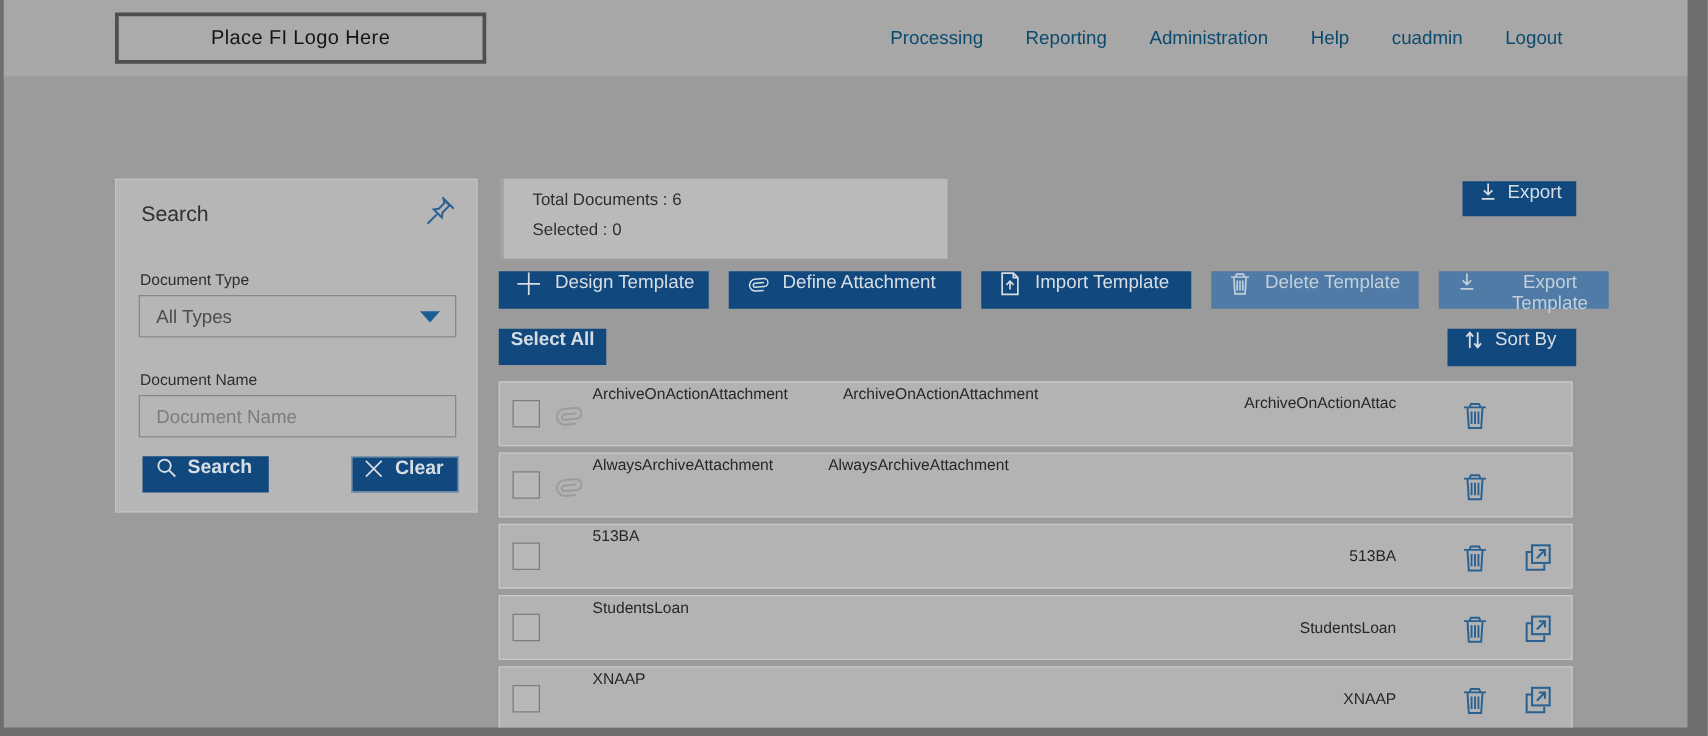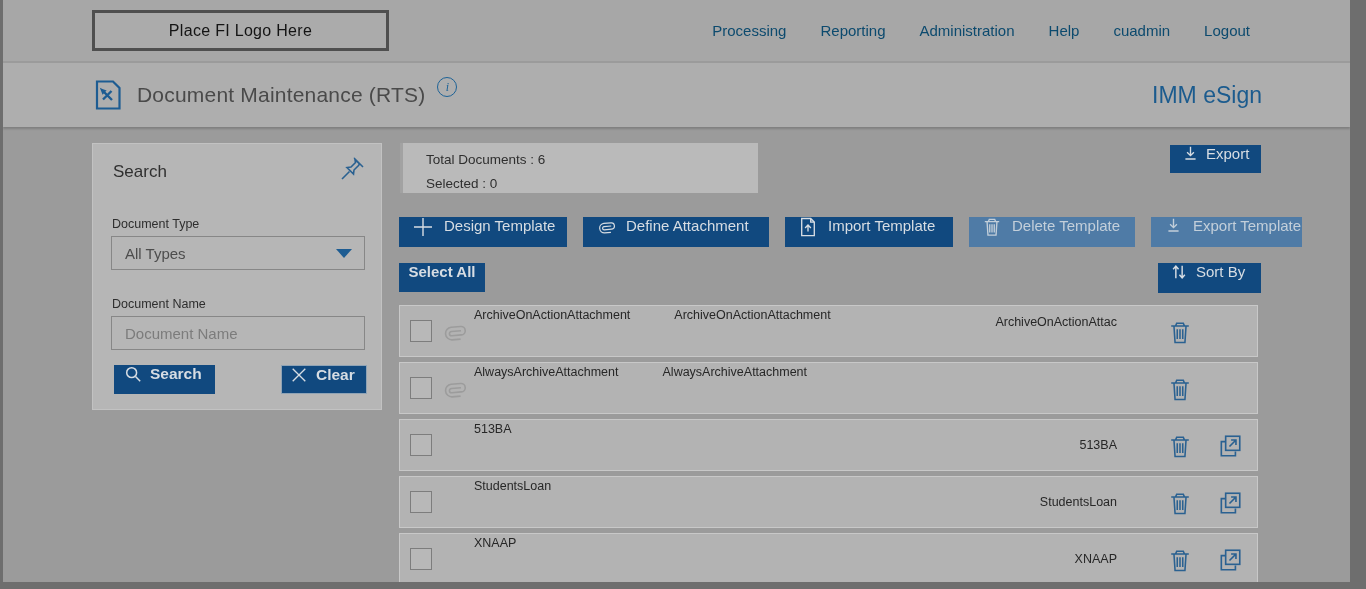--- a/index.html
+++ b/index.html
@@ -80,37 +80,37 @@
     background:#11497f; color:#d7dde3; border:none; cursor:pointer;
     display:flex; align-items:flex-start; font-family:"Liberation Sans",sans-serif;
   }
   .btn .ic { flex:0 0 auto; display:flex; align-items:center; justify-content:center; }
   .btn-search { position:absolute; left:21px; top:221px; width:101px; height:29px; font-size:15.5px; font-weight:bold; }
   .btn-clear  { position:absolute; left:188px; top:221px; width:86px; height:29px; font-size:15.5px; font-weight:bold; border:1px solid #8fa3b5; }
   .btn-search .ic { margin:0 8px 0 10px; }
   .btn-clear .ic { margin:0 8px 0 8px; }
   
   .summary-box {
-    position:absolute; left:397px; top:143px; width:358px; height:50px;
+    position:absolute; left:397px; top:143px; width:358px; height:64px;
     background:#bababa; border-left:3px solid #a2a2a2;
   }
   .summary-line1 { position:absolute; left:23px; top:9px; font-size:13.5px; color:#2f2f2f; }
   .summary-line2 { position:absolute; left:23px; top:33px; font-size:13.5px; color:#2f2f2f; }
   
   .btn-export { position:absolute; left:1167px; top:145px; width:91px; height:28px; font-size:15px; }
   .btn-export .ic { margin:0 7px 0 12px; }
   
   .toolbar { position:absolute; left:396px; top:217px; display:flex; gap:16px; }
   .toolbar .btn { height:30px; font-size:15px; }
   .toolbar .btn .ic { margin:0 11px 0 14px; }
   .tb-design { width:168px; }
   .tb-define { width:186px; }
   .tb-delete { width:166px; }
   .tb-import { width:168px; }
-  .tb-exportt { width:151px; }
+  .tb-exportt { width:136px; }
   .btn.disabled { background:#4f7ba6; color:#c3cfda; cursor:default; }
   
   .btn-selectall { position:absolute; left:396px; top:263px; width:86px; height:29px; font-size:15px; font-weight:bold; justify-content:center; }
   .btn-sortby { position:absolute; left:1155px; top:263px; width:103px; height:30px; font-size:15px; }
   .btn-sortby .ic { margin:0 8px 0 12px; }
   
   .rows { position:absolute; left:396px; top:305px; width:859px; }
   .doc-row {
     position:relative; width:859px; height:52px; margin-bottom:5px;
     background:#b3b3b3; border:1px solid #c8c8c8;
@@ -145,31 +145,20 @@
     <div class="topnav">
       <span class="nav-item">Processing</span>
       <span class="nav-item">Reporting</span>
       <span class="nav-item">Administration</span>
       <span class="nav-item">Help</span>
       <span class="nav-item">cuadmin</span>
       <span class="nav-item">Logout</span>
     </div>
   </div>
 
-  <div class="titlebar">
-    <span class="doc-icon">
-      <svg width="26" height="30" viewBox="0 0 26 30">
-        <path d="M2 1.5 H18 L24.5 8 V28.5 H2 Z" fill="#aeaeae" stroke="#1d5c92" stroke-width="2.2"></path>
-        <path d="M7.5 10.5 L17 20 M16.5 11 L8 19.5 M7 10 l2.5 1 -1.5 1.5 Z" stroke="#1d5c92" stroke-width="2.4" fill="#1d5c92"></path>
-      </svg>
-    </span>
-    <span class="page-title">Document Maintenance (RTS)</span>
-    <span class="info-icon">i</span>
-    <span class="brand">IMM eSign</span>
-  </div>
 
   <div class="search-panel">
     <div class="search-title">Search</div>
     <span class="pin-icon">
       <svg width="26" height="26" viewBox="0 0 26 26" fill="none" stroke="#2a6191" stroke-width="1.6">
         <path d="M15 2 L24 11 M16 3.5 L20.5 8 L19.5 9.5 L15 14 L14.5 18 L8 11.5 L12 11 L16.5 6.5 Z"></path>
         <path d="M10.5 15.5 L3 23"></path>
       </svg>
     </span>
     <div class="field-label lbl-doctype">Document Type</div>

